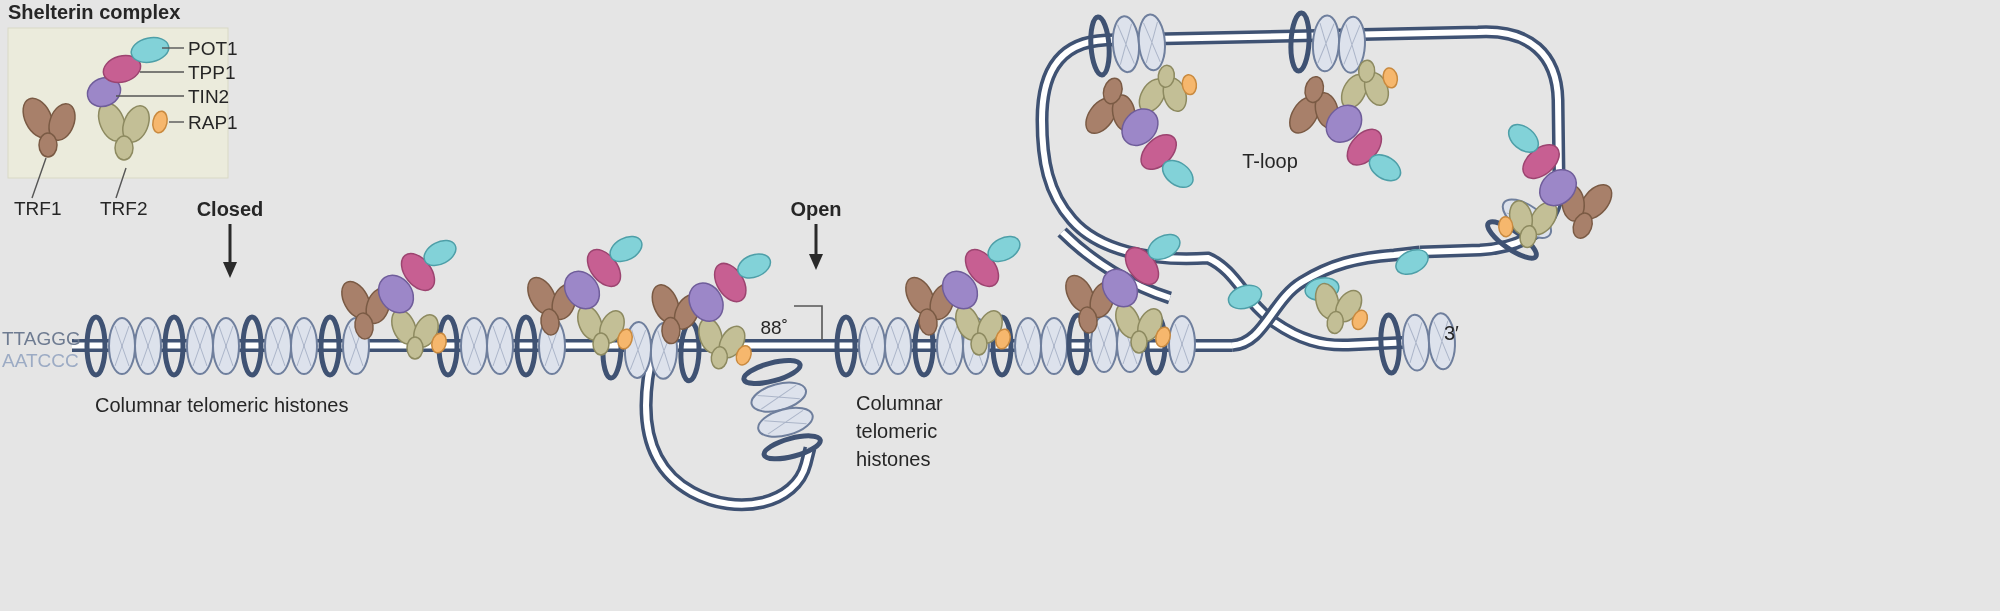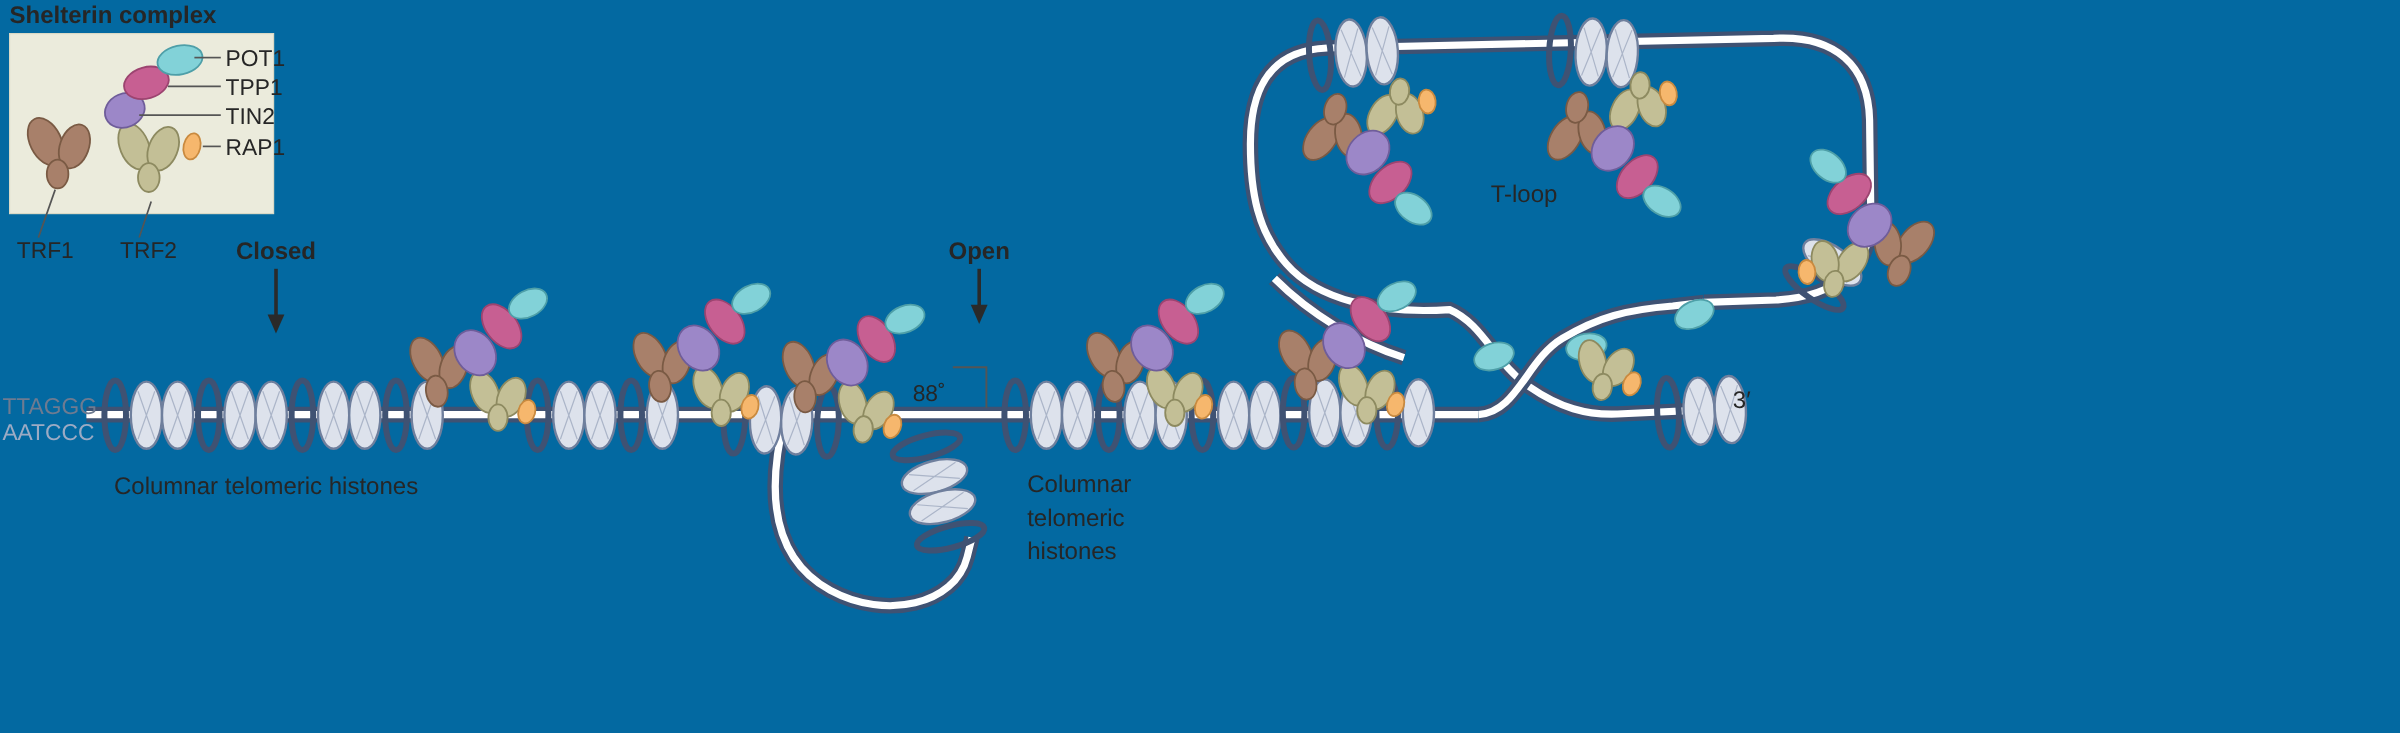--- a/index.html
+++ b/index.html
@@ -3,21 +3,21 @@
 <meta charset="utf-8">
 <style>
   :root{
     --pot1:#82d2d8; --tpp1:#c75f92; --tin2:#9c87c8; --rap1:#f6b76d;
     --trf1:#a8806a; --trf2:#c3bf96;
     --histone-fill:#dde2ec; --histone-stroke:#6f7f9d;
     --dna:#3f5273; --legend-bg:#ebebdc; --text:#262626;
     --seq-top:#6e7b91; --seq-bottom:#9cabc4;
   }
   html,body{margin:0;padding:0;background:#ffffff;}
-  .stage{position:relative;width:2000px;height:611px;background:#0369a1;
+  .stage{position:relative;width:2000px;height:611px;background:#e5e5e5;
          font-family:"Liberation Sans", sans-serif;overflow:hidden;}
   svg{display:block;}
   .t{fill:var(--text);font-size:20px;font-family:"Liberation Sans", sans-serif;}
   .bold{font-weight:bold;}
   .small{font-size:19px;}
   .seq-top{fill:var(--seq-top);font-size:19px;}
   .seq-bottom{fill:var(--seq-bottom);font-size:19px;}
   .legend-box{fill:var(--legend-bg);stroke:#d9d9c6;stroke-width:1;}
   .callout{fill:none;stroke:#555;stroke-width:1.4;}
   .arrow-line{stroke:#2a2a2a;stroke-width:3;fill:none;}

